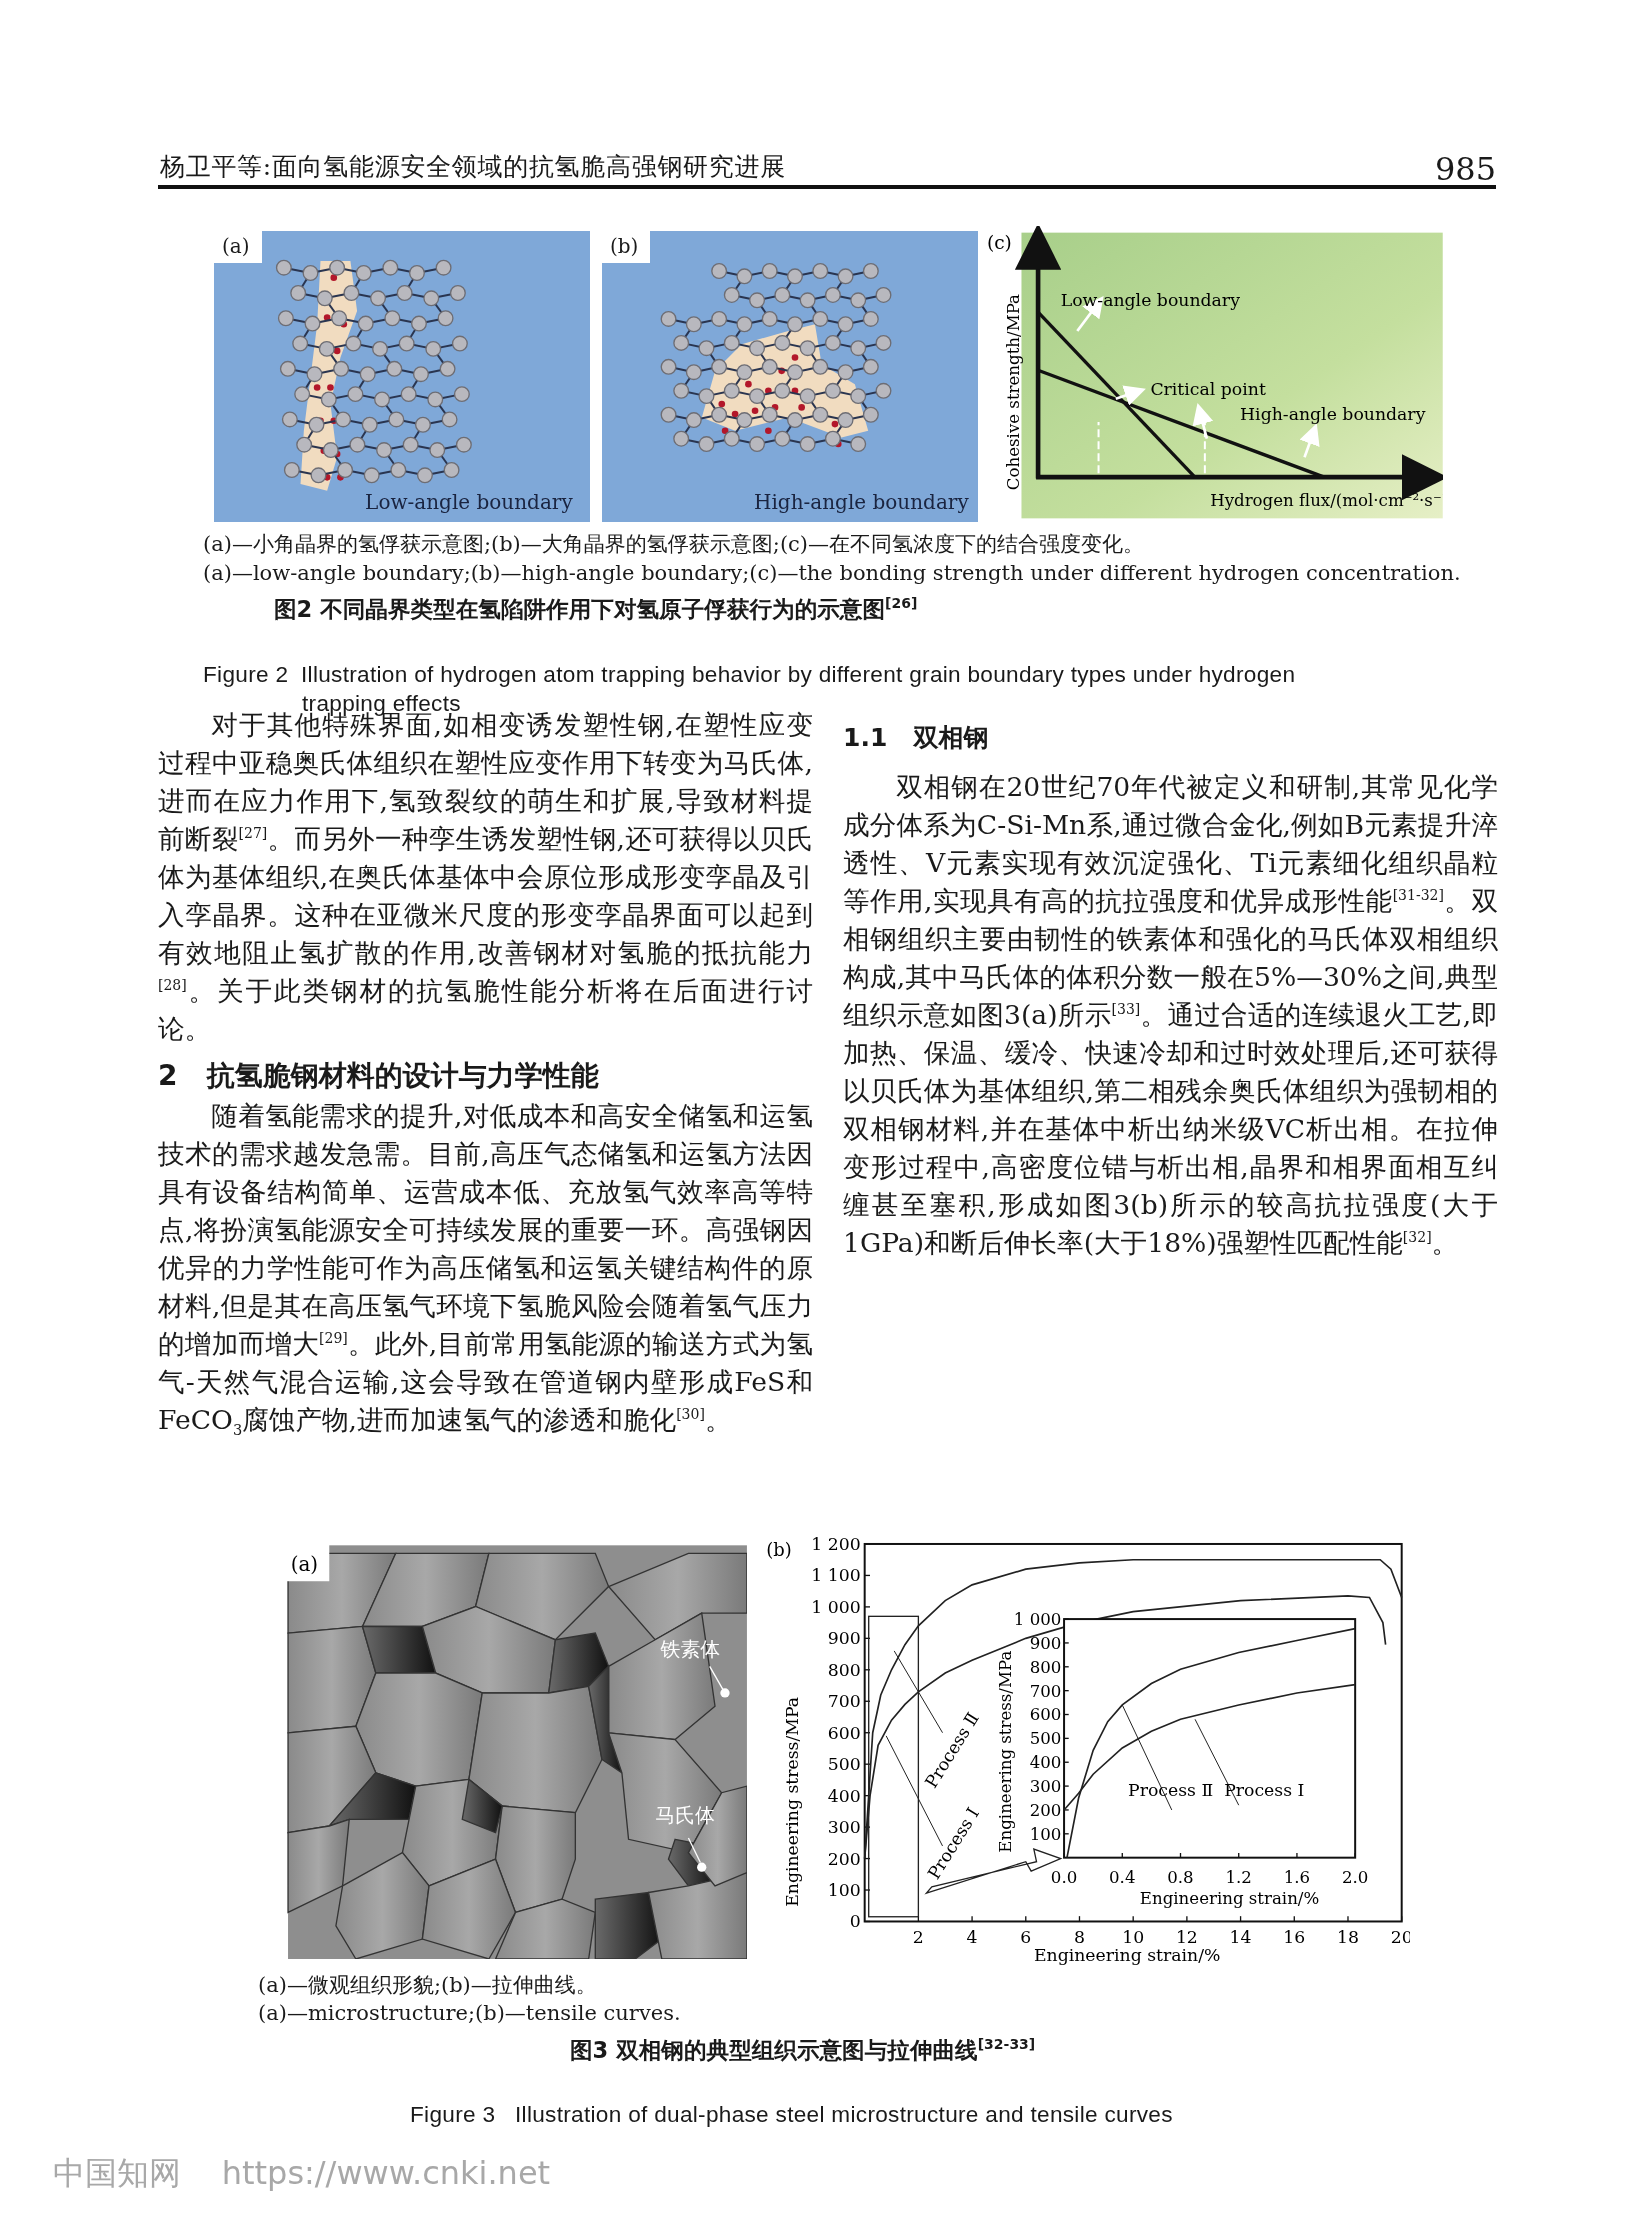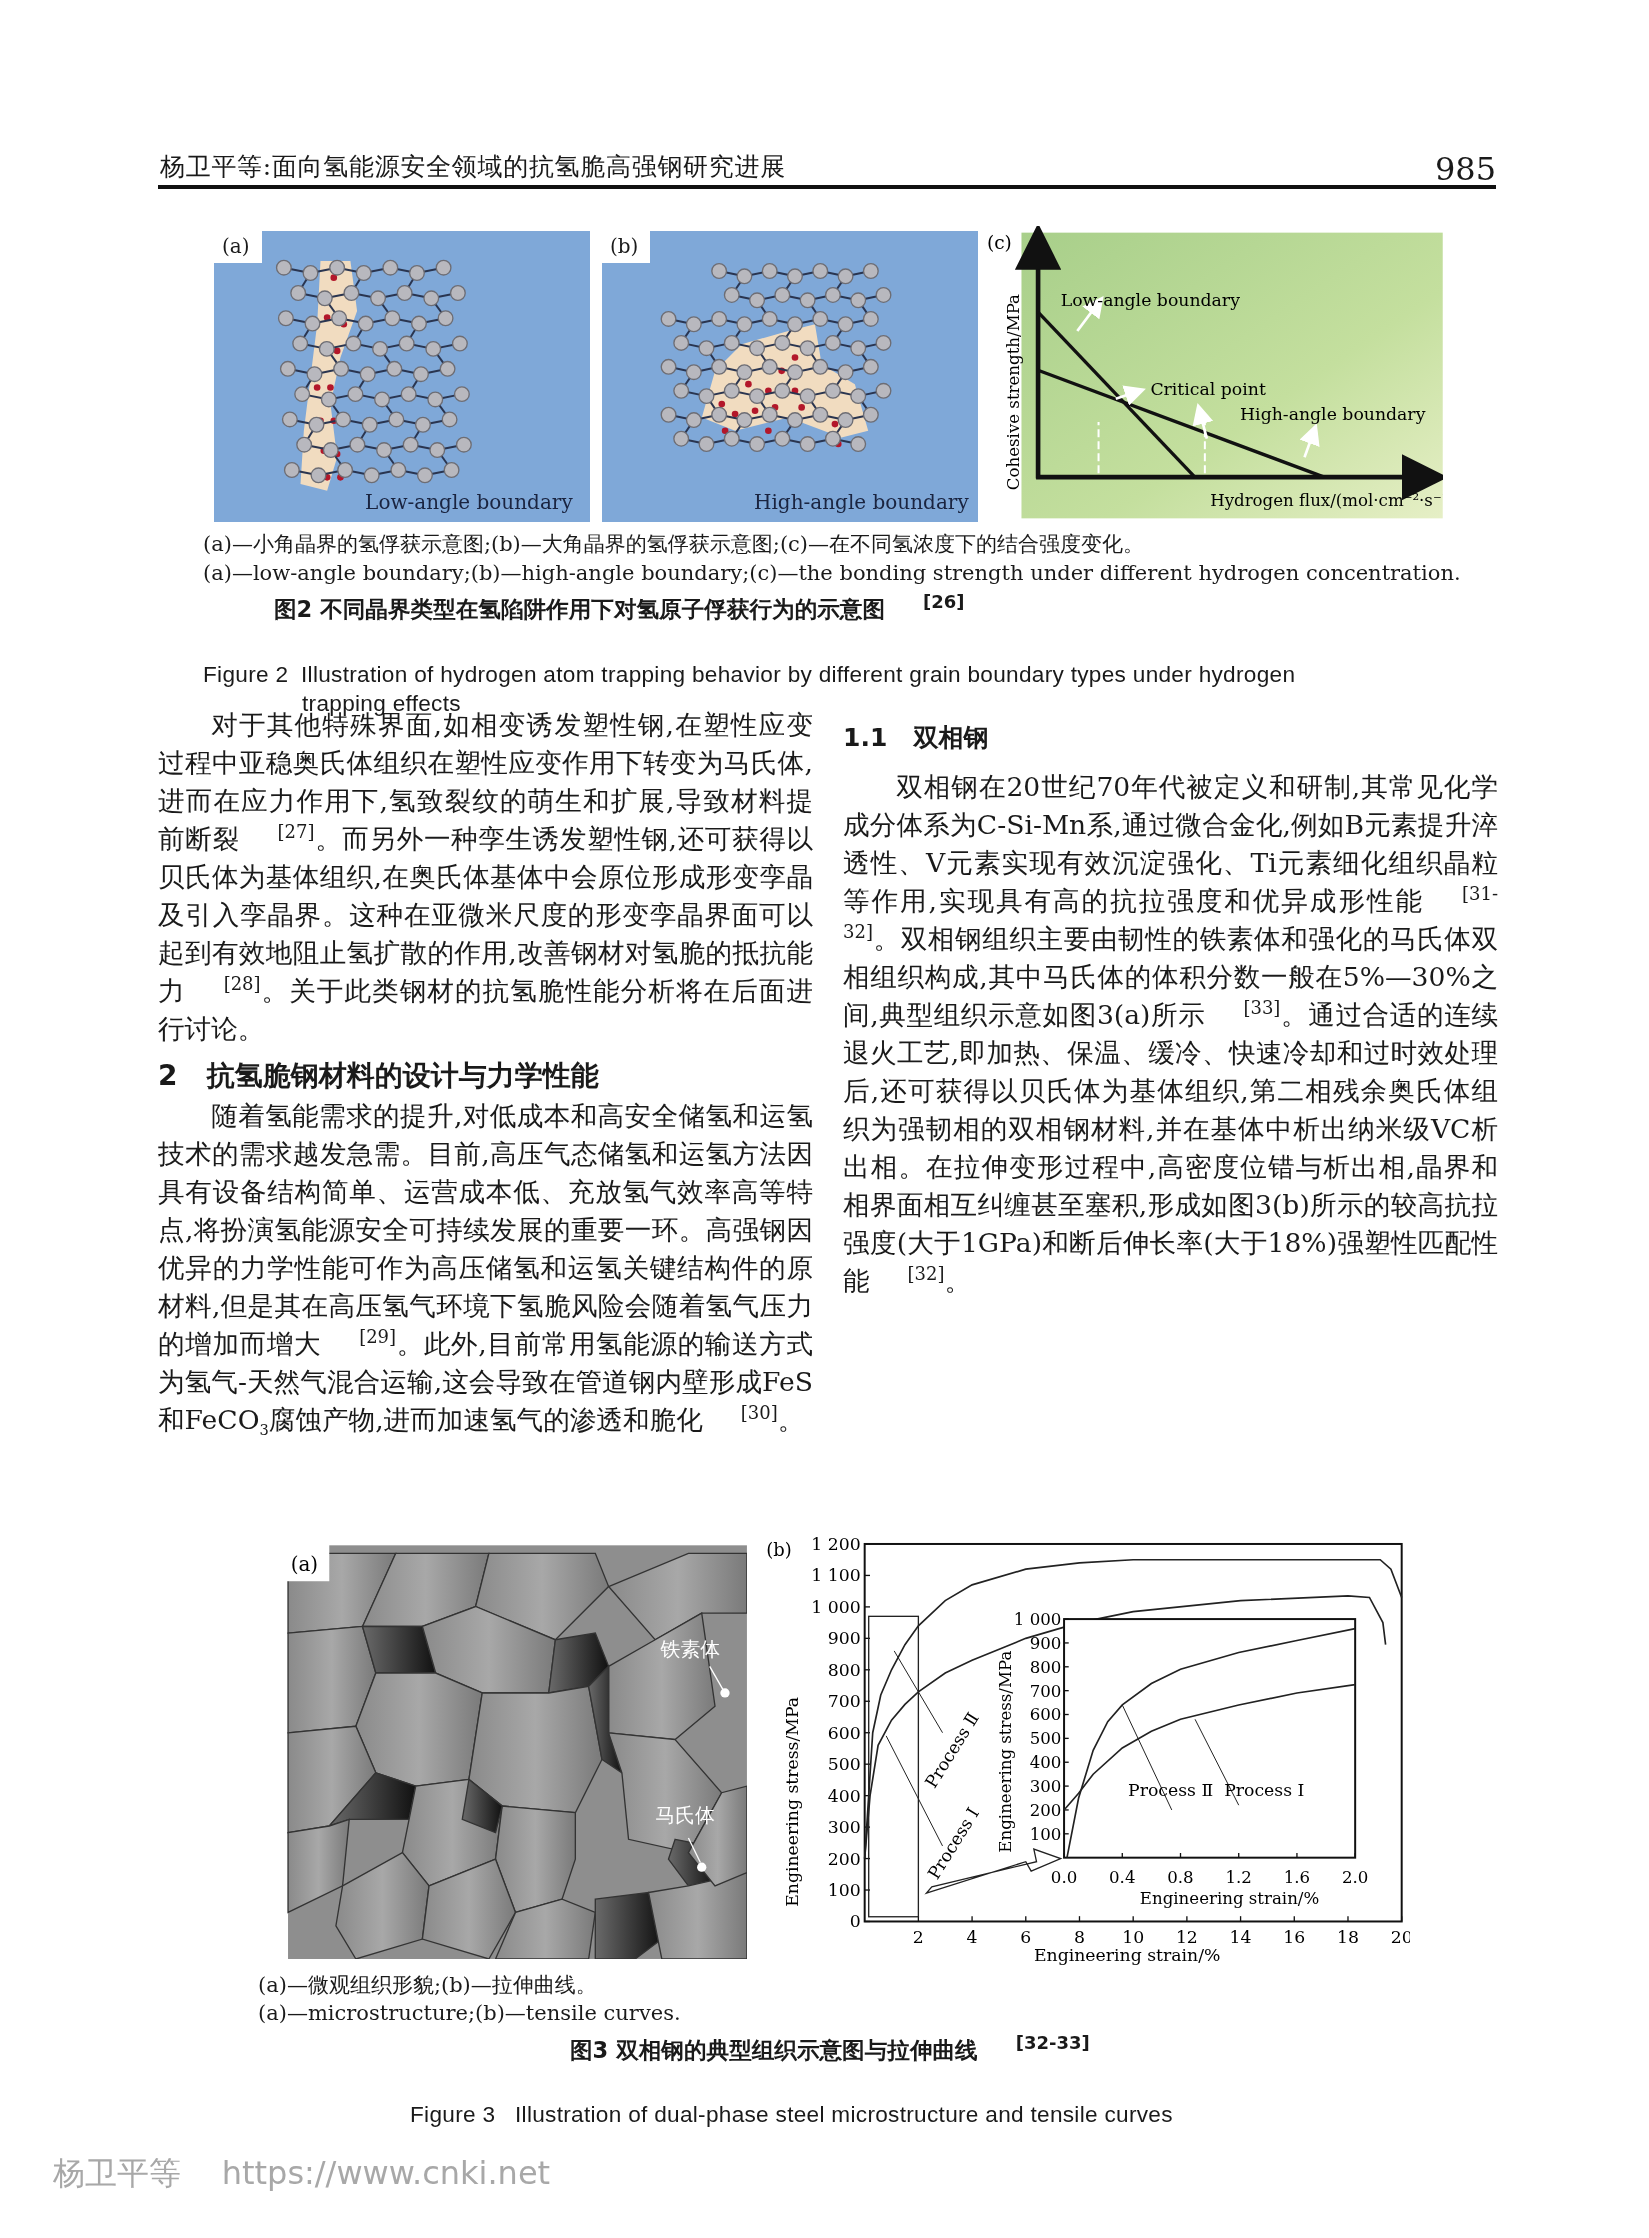--- a/index.html
+++ b/index.html
@@ -12,21 +12,21 @@
   .plabel{position:absolute;left:0;top:0;background:#fff;font-size:20px;padding:2.7px 12px 5.3px 8px;}
   .pcap{position:absolute;font-size:20px;color:#1a2440;}
   .cap-line{position:absolute;font-size:21px;white-space:nowrap;}
   .cap-zh{font-family:"DejaVu Sans","Liberation Sans",sans-serif;font-weight:bold;font-size:22.6px;}
   .cap-en{font-family:"Liberation Sans","DejaVu Sans",sans-serif;font-size:22.6px;letter-spacing:0.3px;margin-top:32px;}
   .body-col{position:absolute;font-size:26.6px;line-height:38px;text-align:justify;}
   .body-col p{margin:0;text-indent:2em;}
   .body-col p.noind{text-indent:0;}
   .sec{font-family:"DejaVu Sans","Liberation Sans",sans-serif;font-weight:bold;font-size:28px;margin:0;}
   .subsec{font-family:"DejaVu Sans","Liberation Sans",sans-serif;font-size:25px;margin:0;}
-  sup{font-size:18px;vertical-align:super;line-height:0;padding-left:38px;}
+  sup{font-size:14px;vertical-align:super;line-height:0;}
   sub{font-size:14.6px;line-height:0;}
   .wm{left:53px;top:2152px;font-family:"DejaVu Sans","Liberation Sans",sans-serif;font-size:32px;color:#a8a8a8;white-space:pre;}
   svg text{font-family:"DejaVu Serif","Liberation Serif",serif;}
 </style>
 </head>
 <body>
 
 <div class="abs hdr-title">杨卫平等:面向氢能源安全领域的抗氢脆高强钢研究进展</div>
 <div class="abs hdr-page">985</div>
 <div class="abs hdr-rule"></div>
@@ -594,14 +594,14 @@
   </svg>
 </div>
 
 <div class="cap-line" style="left:258px;top:1971px;">(a)—微观组织形貌;(b)—拉伸曲线。</div>
 <div class="cap-line" style="left:258px;top:2001px;">(a)—microstructure;(b)—tensile curves.</div>
 <div class="cap-line cap-zh" style="left:570px;top:2035px;">
   <span>图3  双相钢的典型组织示意图与拉伸曲线</span><sup>[32-33]</sup>
 </div>
 <div class="cap-line cap-en" style="left:410px;top:2070px;white-space:pre;">Figure 3   Illustration of dual-phase steel microstructure and tensile curves</div>
 
-<div class="abs wm"><span>杨卫平等</span>    <span>https://www.cnki.net</span></div>
+<div class="abs wm"><span>中国知网</span>    <span>https://www.cnki.net</span></div>
 
 
 </body></html>

